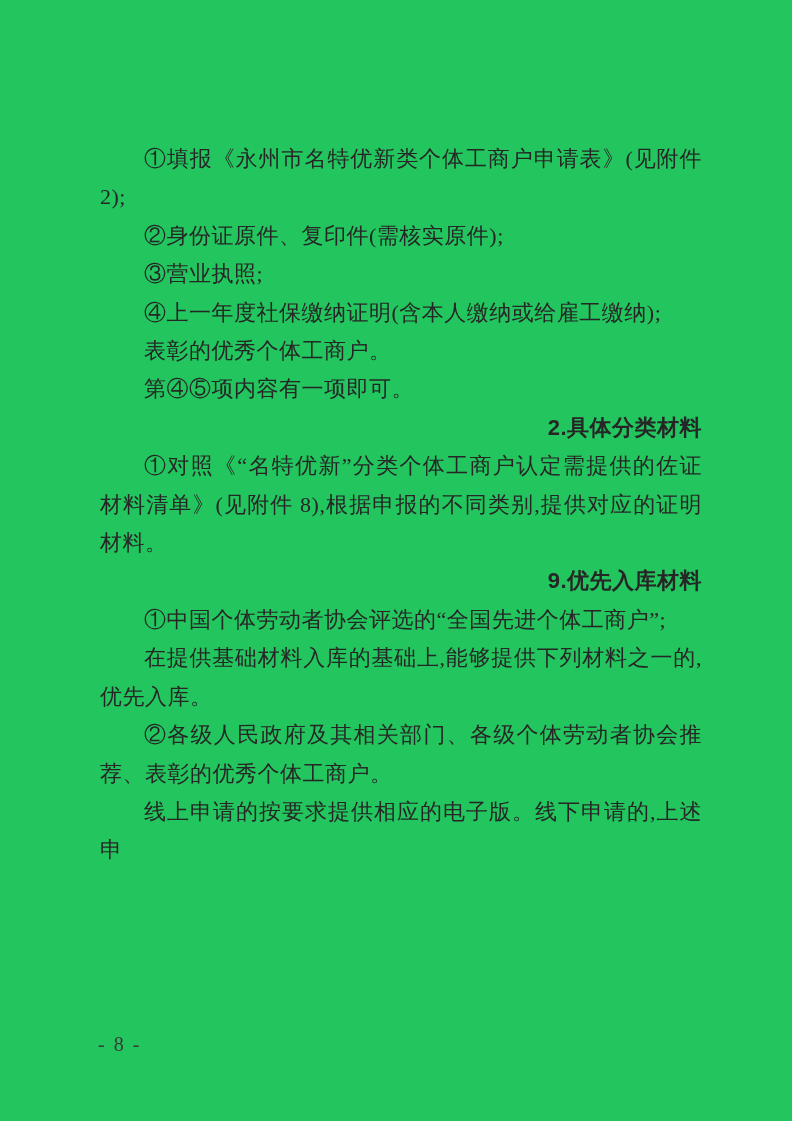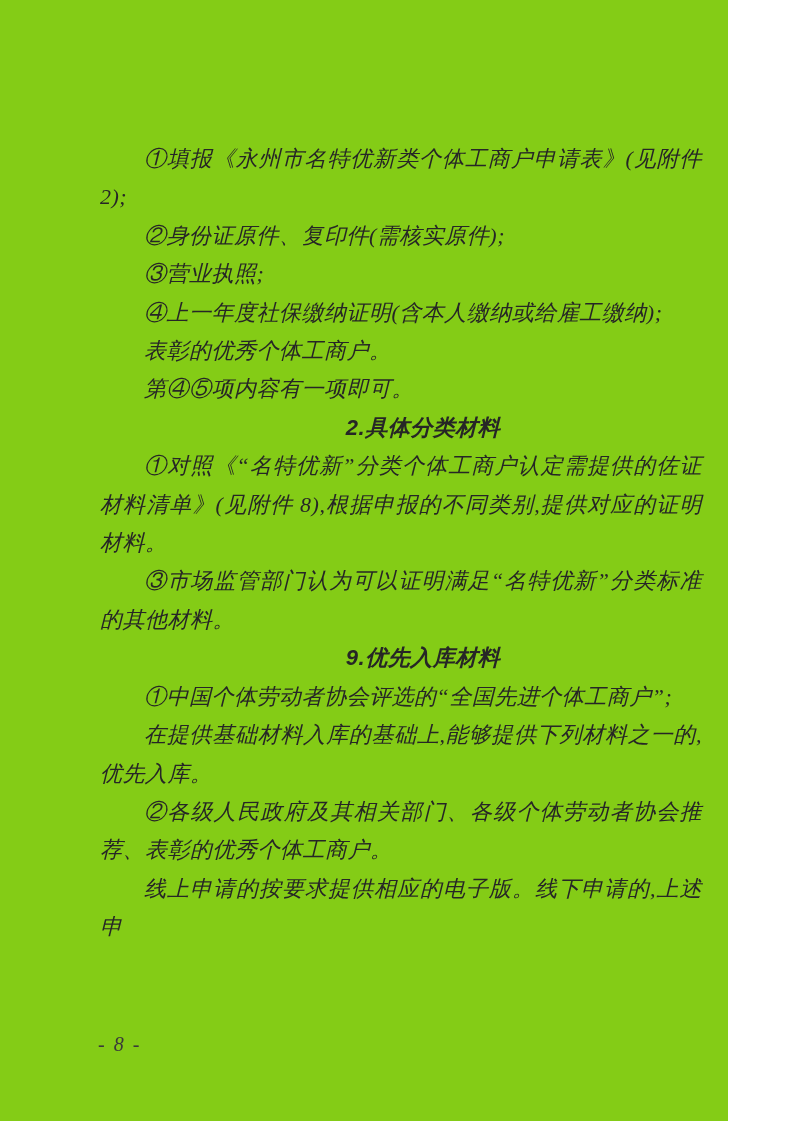--- a/index.html
+++ b/index.html
@@ -2,25 +2,24 @@
 <html><head>
 <meta charset="utf-8">
 <style>
   html, body {
     margin: 0;
     padding: 0;
     background: #ffffff;
   }
   .page {
     position: relative;
-    width: 728px;
+    width: 792px;
     height: 1121px;
-    background: #84cc16;
+    background: #22c55e;
     overflow: hidden;
-    font-style: italic;
   }
   .doc-body {
     position: absolute;
     left: 100px;
     top: 140px;
     width: 602px;
   }
   .doc-body p.paragraph {
     margin: 0;
     font-family: "Liberation Serif", "DejaVu Serif", serif;
@@ -33,21 +32,21 @@
     letter-spacing: 0.5px;
   }
   .doc-body h3.heading {
     margin: 0;
     font-family: "Liberation Sans", "DejaVu Sans", sans-serif;
     font-weight: 700;
     font-size: 22px;
     line-height: 38.4px;
     color: #262626;
     text-indent: 2em;
-    text-align: center;
+    text-align: right;
     letter-spacing: 0.5px;
   }
   .footer-pagenum {
     position: absolute;
     left: 98px;
     top: 1032px;
     font-family: "Liberation Serif", "DejaVu Serif", serif;
     font-size: 20px;
     line-height: 24px;
     color: #3a3a3a;
@@ -60,21 +59,20 @@
 <div class="page">
   <div class="doc-body">
       <p class="paragraph">①填报《永州市名特优新类个体工商户申请表》(见附件 2);</p>
       <p class="paragraph">②身份证原件、复印件(需核实原件);</p>
       <p class="paragraph">③营业执照;</p>
       <p class="paragraph">④上一年度社保缴纳证明(含本人缴纳或给雇工缴纳);</p>
       <p class="paragraph">表彰的优秀个体工商户。</p>
       <p class="paragraph">第④⑤项内容有一项即可。</p>
       <h3 class="heading">2.具体分类材料</h3>
       <p class="paragraph">①对照《“名特优新”分类个体工商户认定需提供的佐证材料清单》(见附件 8),根据申报的不同类别,提供对应的证明材料。</p>
-      <p class="paragraph">③市场监管部门认为可以证明满足“名特优新”分类标准的其他材料。</p>
       <h3 class="heading">9.优先入库材料</h3>
       <p class="paragraph">①中国个体劳动者协会评选的“全国先进个体工商户”;</p>
       <p class="paragraph">在提供基础材料入库的基础上,能够提供下列材料之一的,优先入库。</p>
       <p class="paragraph">②各级人民政府及其相关部门、各级个体劳动者协会推荐、表彰的优秀个体工商户。</p>
       <p class="paragraph">线上申请的按要求提供相应的电子版。线下申请的,上述申</p>
     </div>
   <div class="footer-pagenum">- 8 -</div>
 </div>
 
 </body></html>

